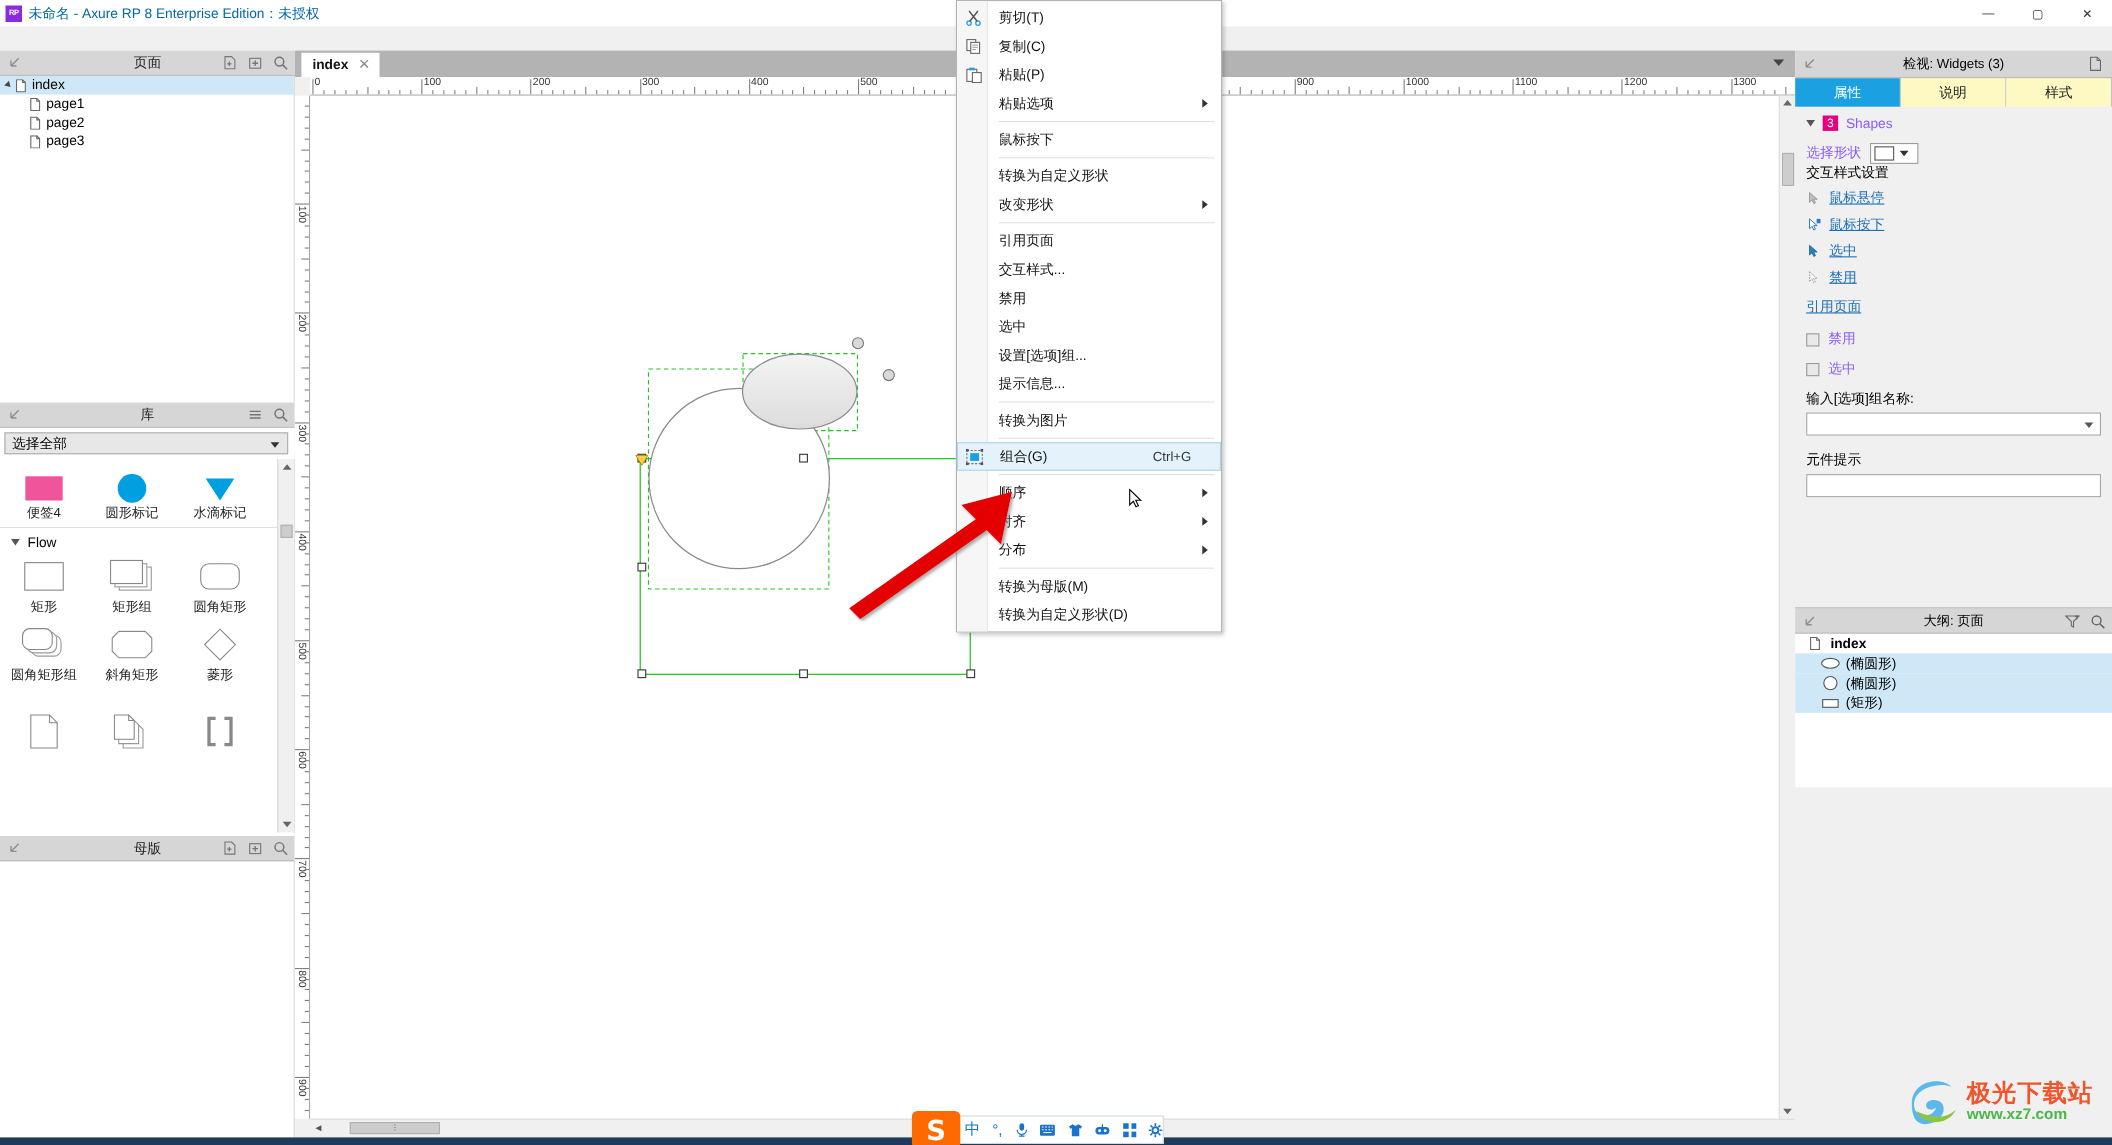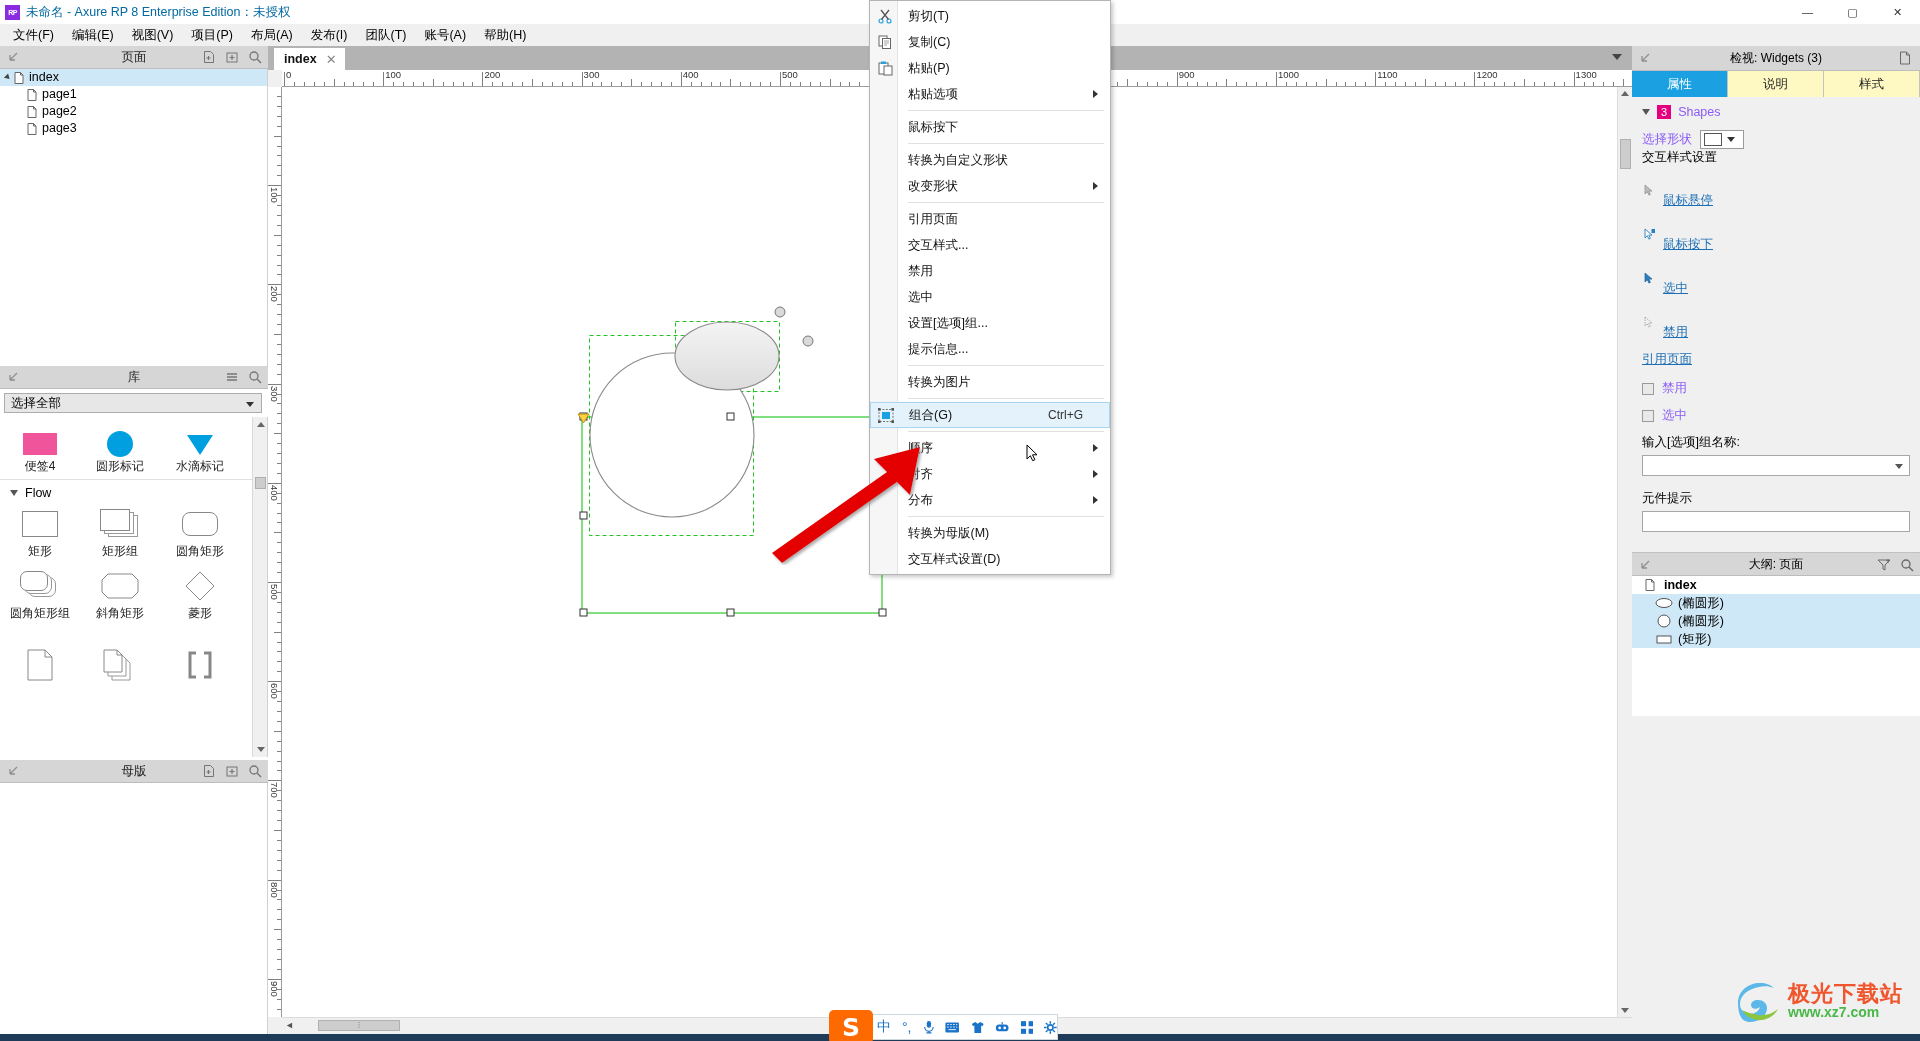--- a/index.html
+++ b/index.html
@@ -125,21 +125,21 @@
   .sec-row { display:flex; align-items:center; gap:7px; margin-bottom:11px; }
   .sec-chev { width:0;height:0;border-left:4.5px solid transparent;border-right:4.5px solid transparent;border-top:6px solid #555; }
   .badge { background:#e6007e; color:#fff; font-size:11px; padding:0 4px; height:14px; line-height:14px; min-width:14px; text-align:center; }
   .sec-label { font-size:12.5px; color:#8b5cf6; }
   .shape-row { display:flex; align-items:center; gap:8px; }
   .shape-combo { width:44px; height:19px; border:1px solid #9b9b9b; background:#fff; display:flex; align-items:center; }
   .shape-combo .sw { width:18px; height:13px; border:1px solid #555; background:#fff; margin-left:3px; }
   .shape-combo .cr { margin-left:5px; width:0;height:0;border-left:4px solid transparent;border-right:4px solid transparent;border-top:5px solid #333;}
   .grp-title { font-size:12.5px; margin-bottom:6px; }
   .link-row { display:flex; align-items:center; gap:7px; margin-bottom:7px; padding-left:2px; }
-  .lnk { color:#1c6fb5; text-decoration:underline; font-size:12.5px;margin-top:20px; }
+  .lnk { color:#1c6fb5; text-decoration:underline; font-size:12.5px; }
   .cursor-ic { width:12px; height:13px; }
   .standalone-link { margin:10px 0 12px 0; }
   .chk-row { display:flex; align-items:center; gap:8px; margin-bottom:10px; }
   .chk { width:12px; height:12px; border:1px solid #9b9b9b; background:#e9e9e9; }
   .field-lbl { font-size:12.5px; margin:6px 0 4px 0; }
   .combo-full { width:100%; height:21px; border:1px solid #a7a7a7; background:#fff; position:relative; }
   .combo-full .cr { position:absolute; right:6px; top:8px; width:0;height:0;border-left:4px solid transparent;border-right:4px solid transparent;border-top:5px solid #555;}
   .input-full { width:100%; height:21px; border:1px solid #a7a7a7; background:#fff; }
 
   .outline-panel { position:absolute; left:0; top:506px; width:288px; height:489px; background:#f0f0f0; }
@@ -190,31 +190,20 @@
   <div class="titlebar">
     <div class="tb-logo">RP</div>
     <div class="tb-title">未命名 - Axure RP 8 Enterprise Edition：未授权</div>
     <div class="tb-controls">
       <div class="tb-btn">—</div>
       <div class="tb-btn">▢</div>
       <div class="tb-btn close">✕</div>
     </div>
   </div>
 
-  <div class="menubar">
-    <div class="menuitem">文件(F)</div>
-    <div class="menuitem">编辑(E)</div>
-    <div class="menuitem">视图(V)</div>
-    <div class="menuitem">项目(P)</div>
-    <div class="menuitem">布局(A)</div>
-    <div class="menuitem">发布(I)</div>
-    <div class="menuitem">团队(T)</div>
-    <div class="menuitem">账号(A)</div>
-    <div class="menuitem">帮助(H)</div>
-  </div>
 
   <div class="left-col">
 
     <div class="pages-panel">
       <div class="panel-head">
         <svg class="ph-left-icon" viewBox="0 0 12 12">
             <path d="M10 2 L3 9 M3 9 L3 4 M3 9 L8 9" stroke="#555" fill="none" stroke-width="1.3"></path>
           </svg>
         <span class="ph-title">页面</span>
         <div class="ph-right-icons">
@@ -975,21 +964,21 @@
       </div>
       <div class="ctx-item">
         <span>分布</span>
         <span class="sub"></span>
       </div>
       <div class="ctx-sep"></div>
       <div class="ctx-item">
         <span>转换为母版(M)</span>
       </div>
       <div class="ctx-item">
-        <span>交互样式设置(D)</span>
+        <span>转换为自定义形状(D)</span>
       </div>
       <div style="position: absolute; left: 156px; top: 443px; z-index: 70; pointer-events: none;"><svg width="13" height="19" viewBox="0 0 13 19">
           <path d="M1 1l0 14 3.3-3.3 2.4 5 2.2-1-2.4-4.9H11z" fill="#fff" stroke="#000" stroke-width="1"></path>
         </svg></div>
     </div>
 
   <svg class="arrow-red" width="160" height="120" viewBox="0 0 160 120">
     <defs>
       <filter id="sh" x="-30%" y="-30%" width="180%" height="180%">
         <feDropShadow dx="2" dy="2" stdDeviation="1.6" flood-color="#888" flood-opacity="0.7"></feDropShadow>

